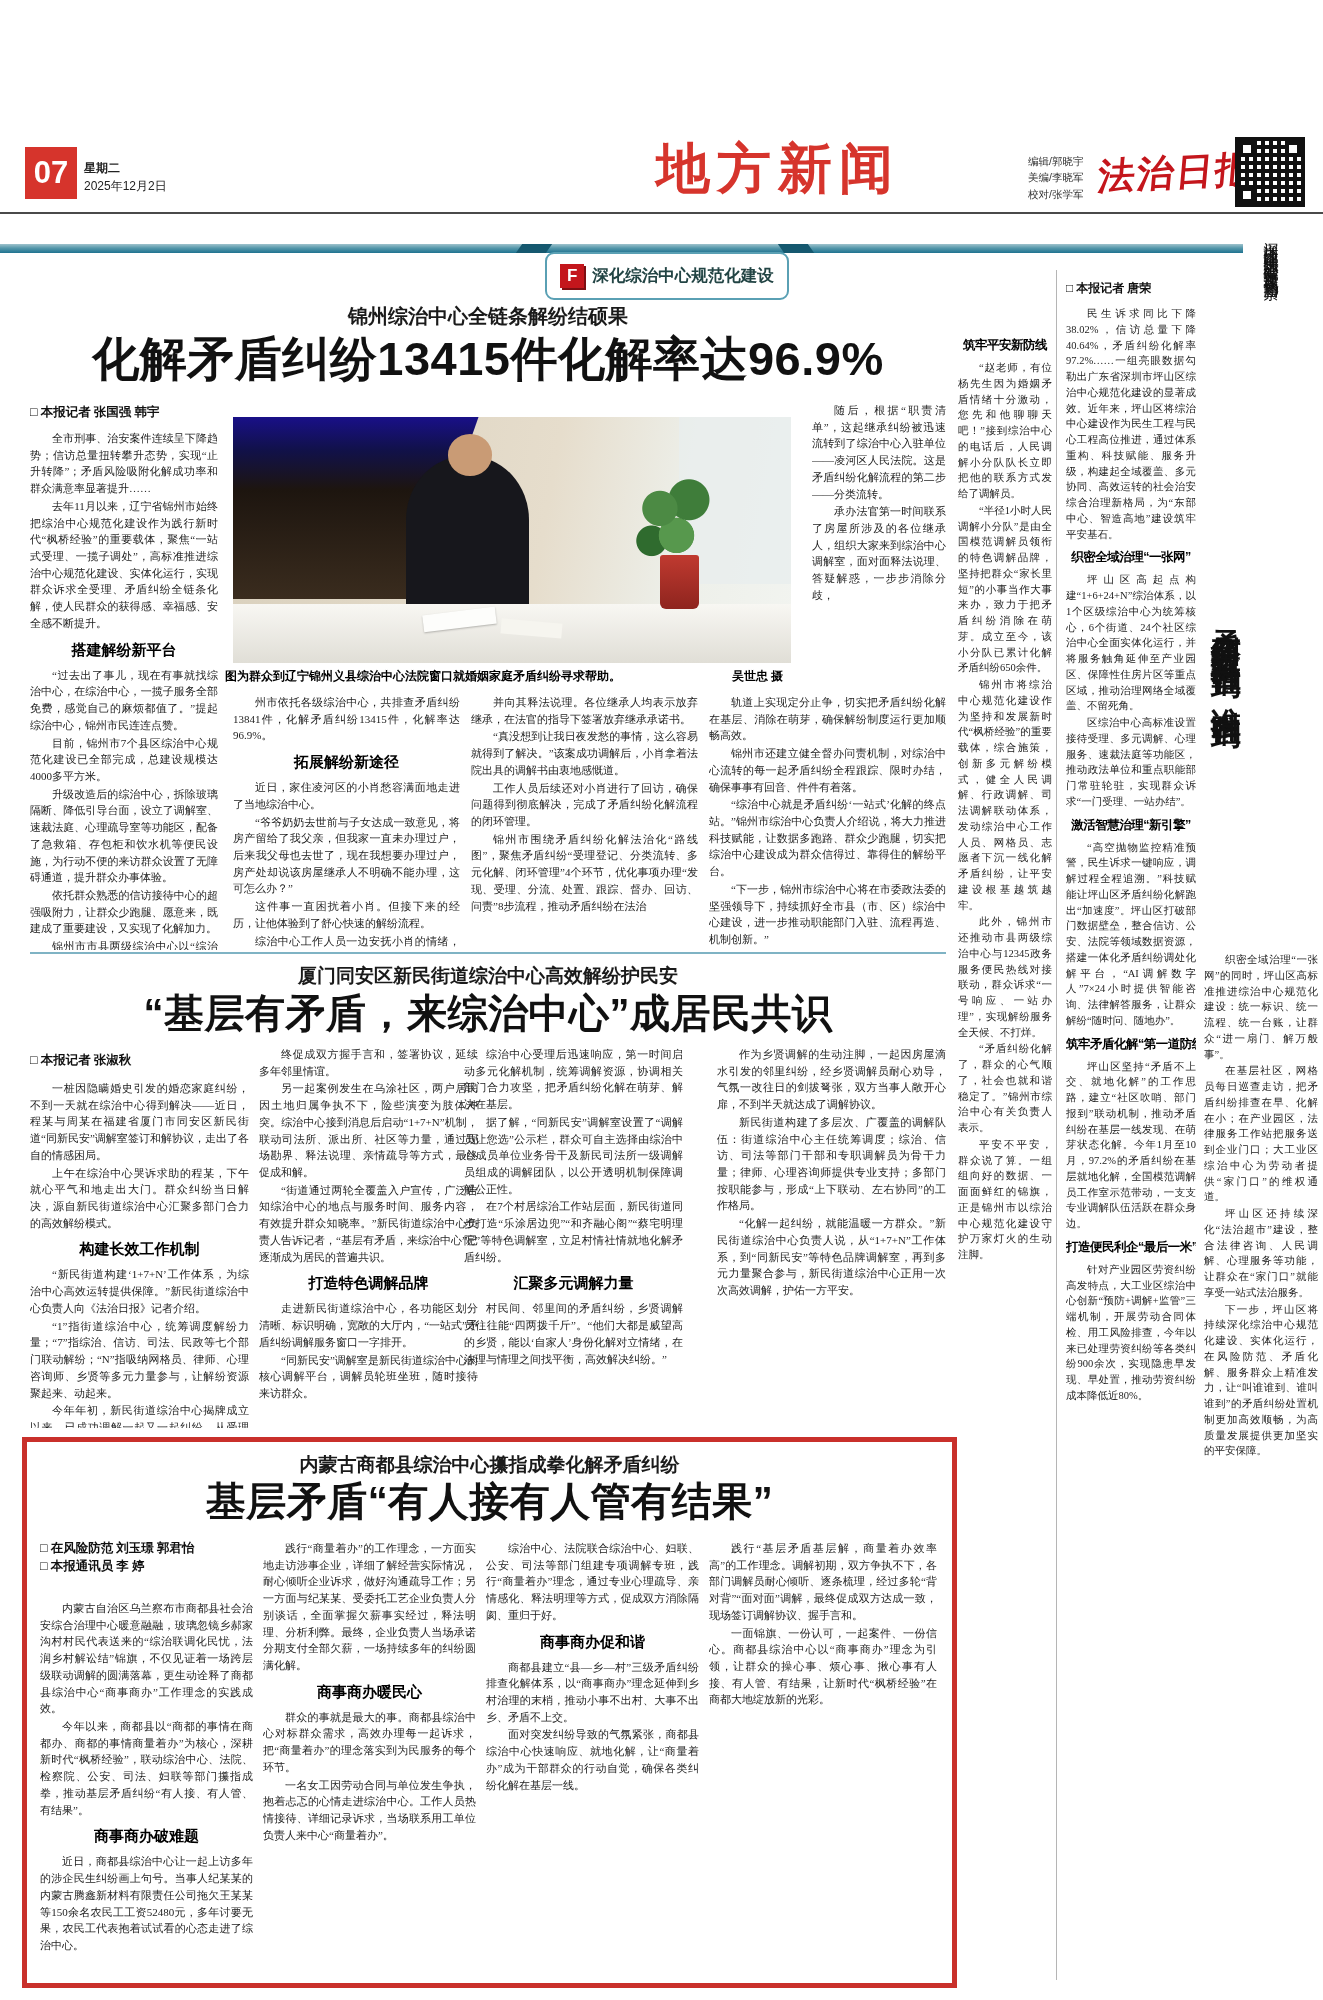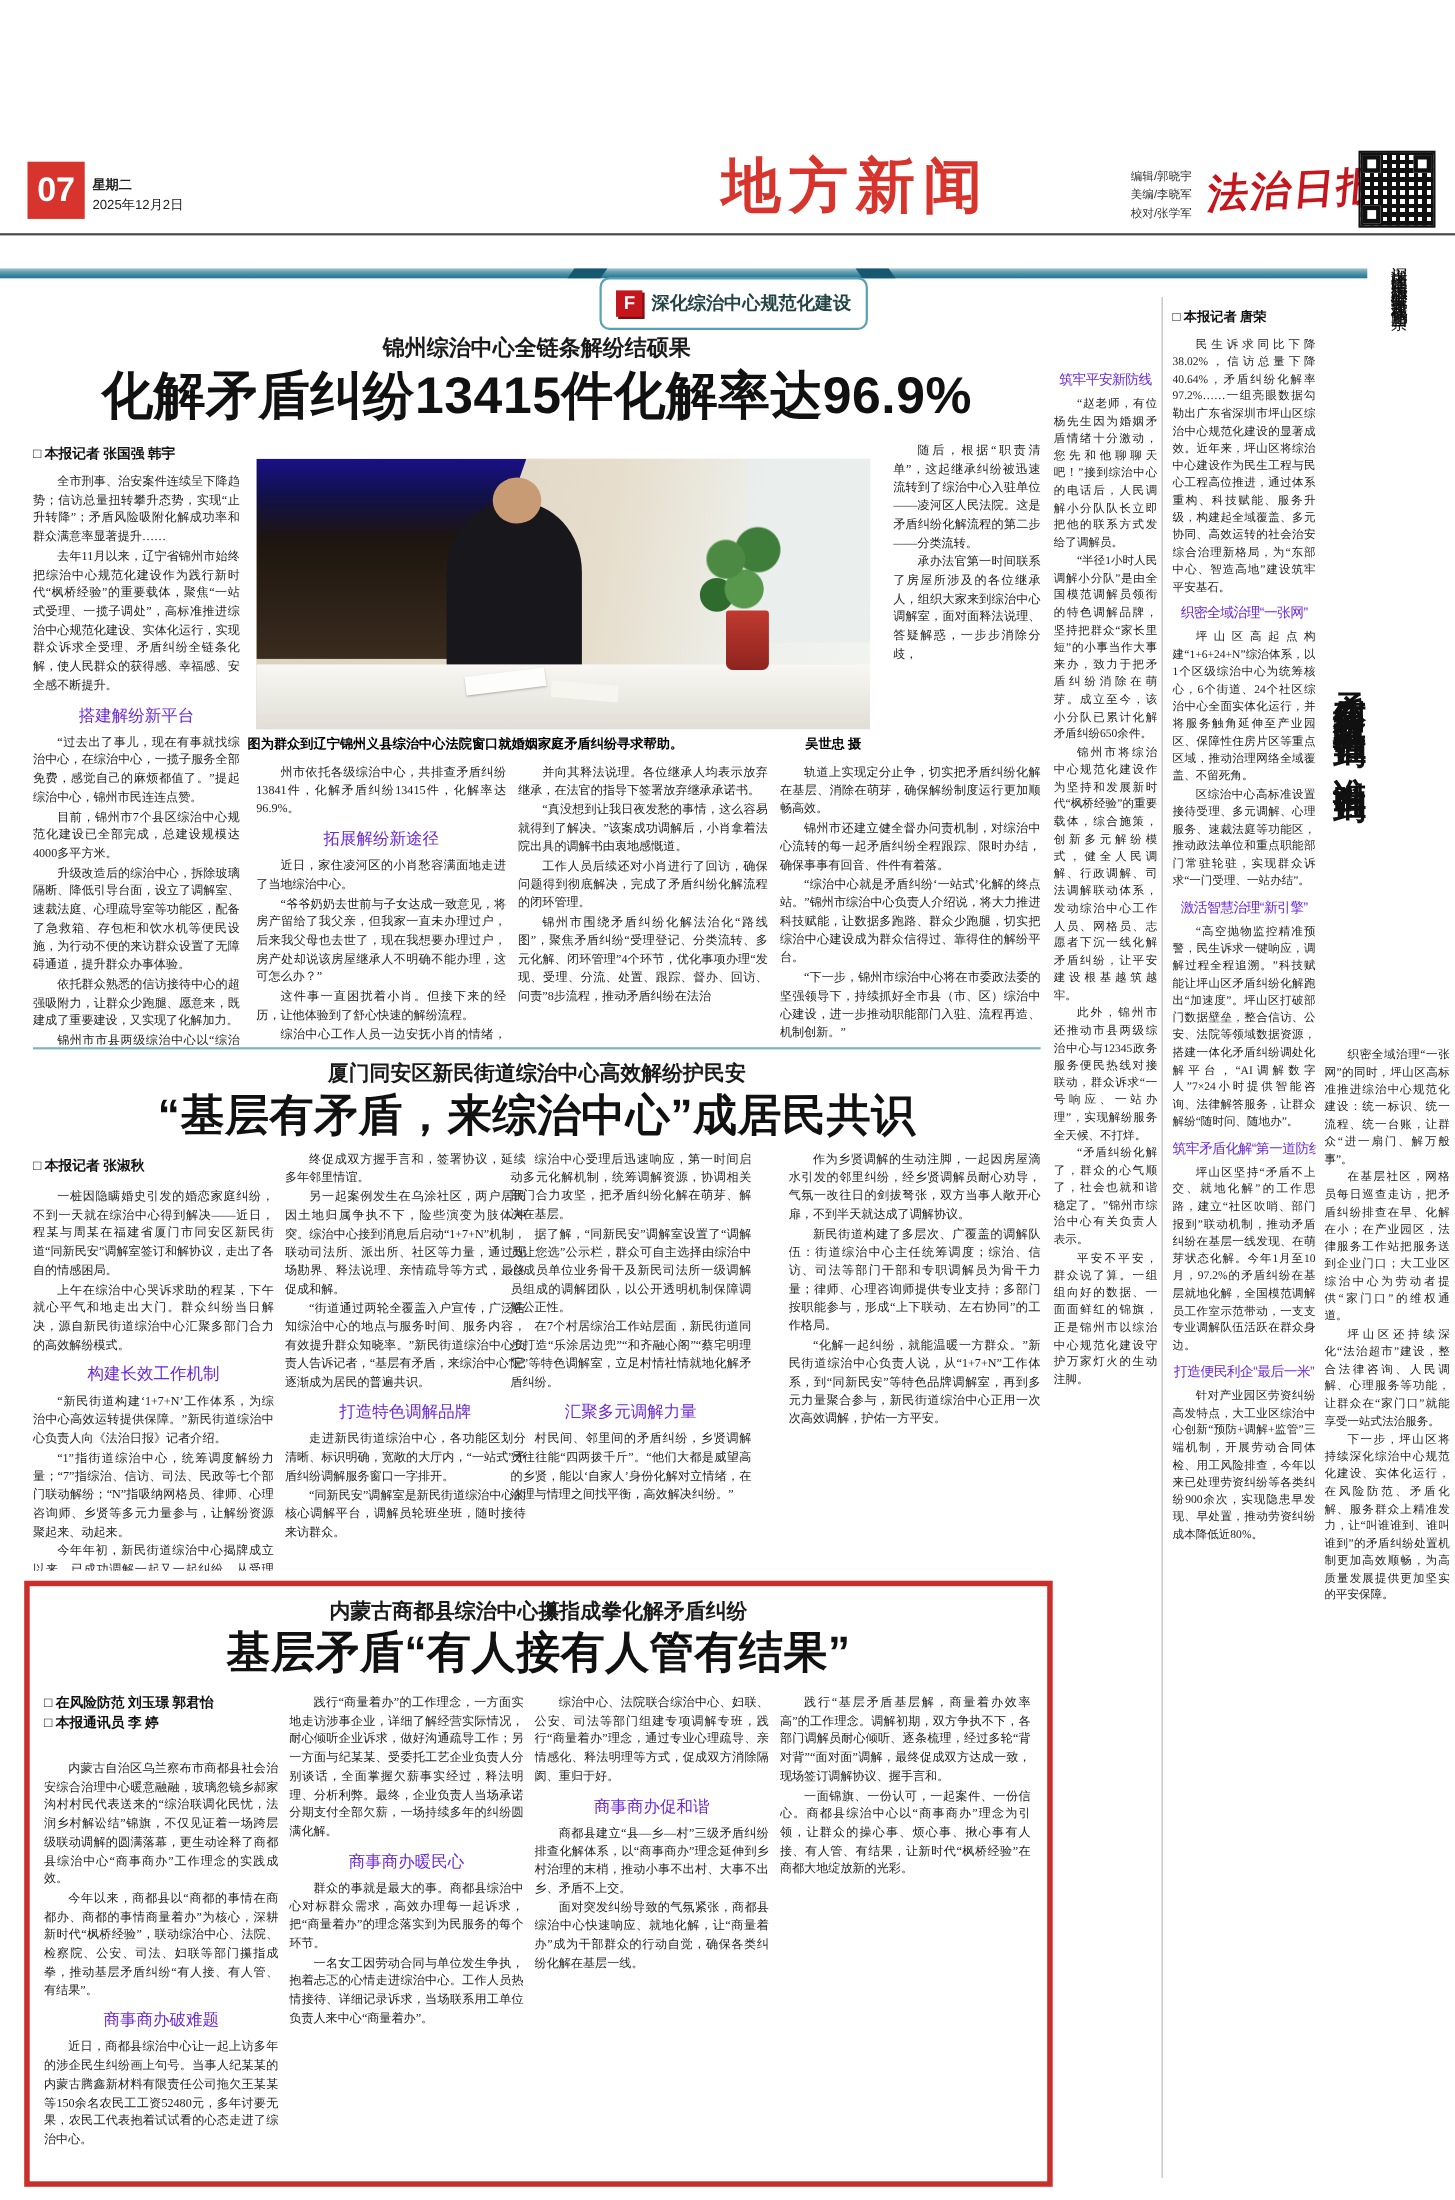--- a/index.html
+++ b/index.html
@@ -36,22 +36,22 @@
                align-items:center;justify-content:center;box-shadow:2px 2px 0 #7d0e12;}
   .badge .blabel{font-family:"Liberation Sans",sans-serif;font-size:16.5px;font-weight:bold;color:#244;}
   
   .kicker{text-align:center;font-family:"Liberation Sans",sans-serif;font-weight:bold;
           font-size:20px;color:#1a1a1a;}
   .bighead{text-align:center;font-family:"Liberation Sans",sans-serif;font-weight:900;
            color:#111;letter-spacing:0.5px;}
   .byline{font-size:12.5px;font-weight:bold;color:#111;}
   .col{overflow:hidden;}
   .para{font-size:11px;line-height:1.52;text-align:justify;text-indent:2em;margin:0 0 1px 0;color:#1d1d1d;}
-  .subhead{font-family:"Liberation Sans",sans-serif;font-weight:normal;font-size:15px;
-           text-align:center;margin:9px 0 7px;color:#6d28d9;}
+  .subhead{font-family:"Liberation Sans",sans-serif;font-weight:bold;font-size:15px;
+           text-align:center;margin:9px 0 7px;color:#000000;}
   .narrow .para{font-size:10.5px;line-height:1.5;}
   .narrow .subhead{font-size:12.5px;white-space:nowrap;letter-spacing:-0.5px;margin:7px 0 6px;}
   .caption{font-size:12px;font-weight:bold;display:flex;justify-content:space-between;color:#000;}
   .vrule{width:1px;background:#b5b5b5;}
   .hrule-teal{height:2px;background:#7fb3c4;}
   .vtext{writing-mode:vertical-rl;text-orientation:upright;}
   .redbox{border:5px solid #c9302b;background:#fff;}
   
   .photo{left:233px;top:417px;width:558px;height:246px;overflow:hidden;
          background:linear-gradient(100deg,#d9d0bd 0%,#e6ddcc 55%,#edefe9 78%,#f2f4f0 100%);}

